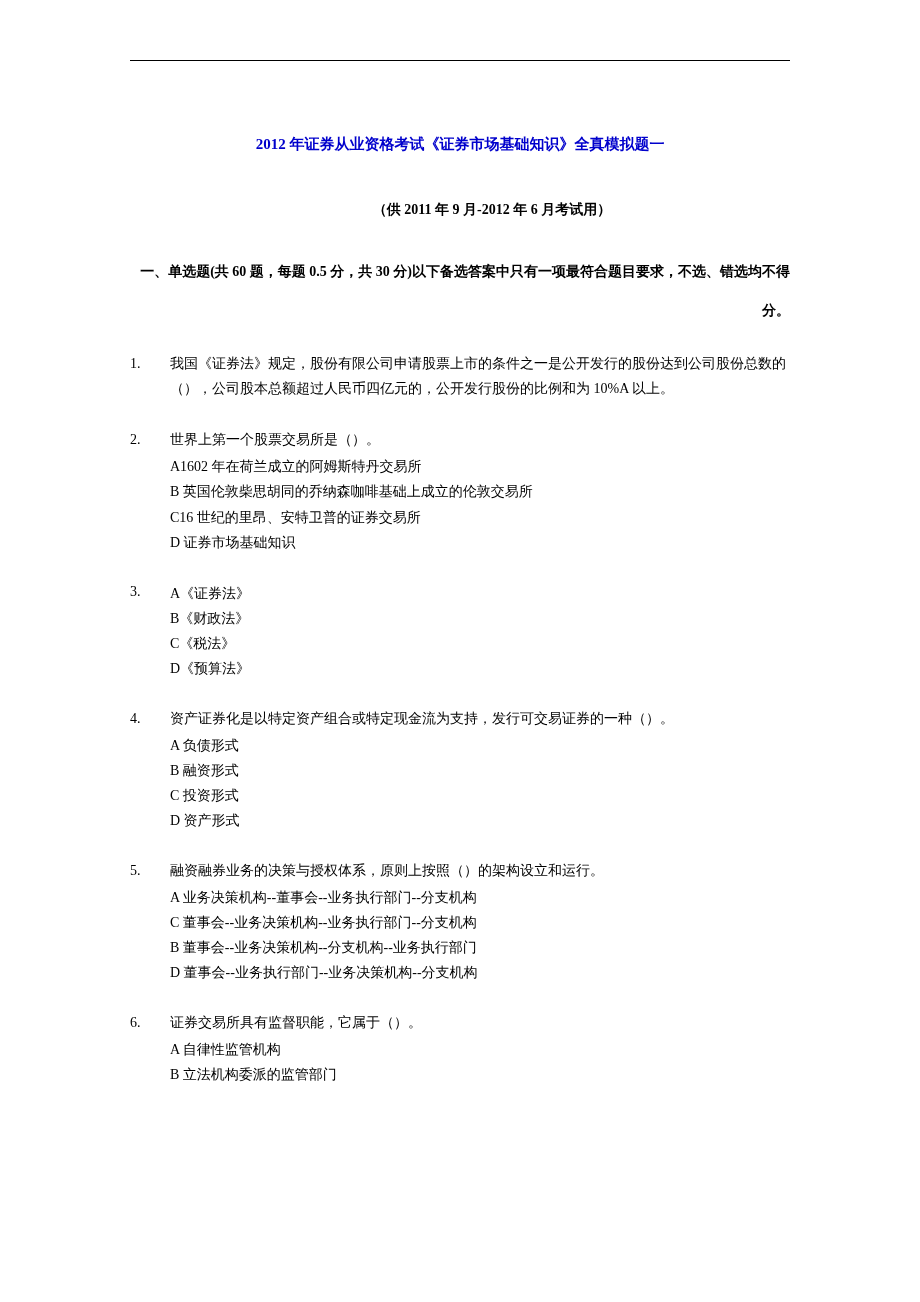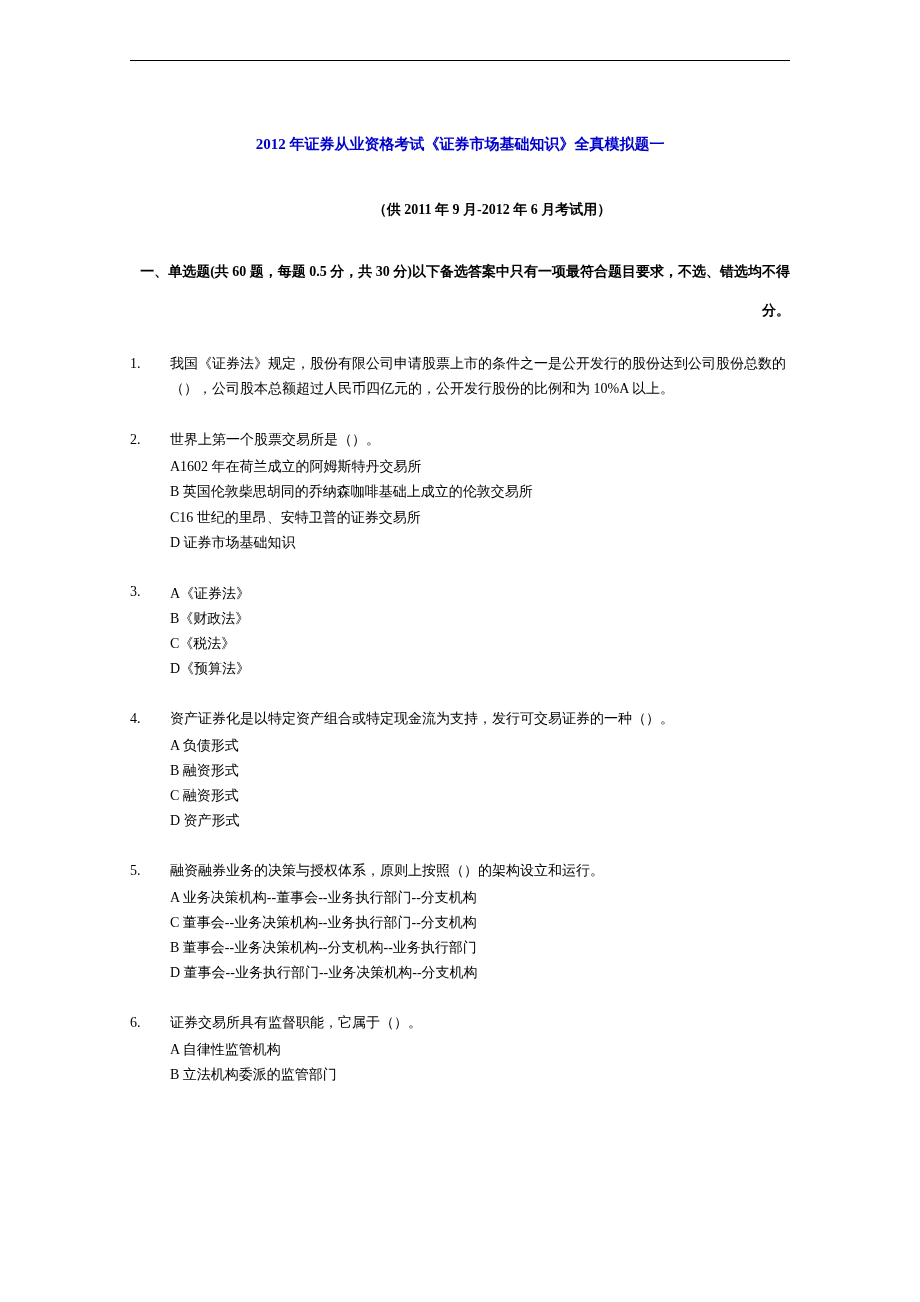--- a/index.html
+++ b/index.html
@@ -109,21 +109,21 @@
       </div>
     </div>
     <div class="question">
       <div class="q-row">
         <div class="q-num">4.</div>
         <div class="q-body">
           <div class="q-text">资产证券化是以特定资产组合或特定现金流为支持，发行可交易证券的一种（）。</div>
           <div class="q-options">
             <span class="q-option">A 负债形式</span>
             <span class="q-option">B 融资形式</span>
-            <span class="q-option">C 融资形式</span>
+            <span class="q-option">C 投资形式</span>
             <span class="q-option">D 资产形式</span>
           </div>
         </div>
       </div>
     </div>
     <div class="question">
       <div class="q-row">
         <div class="q-num">5.</div>
         <div class="q-body">
           <div class="q-text">融资融券业务的决策与授权体系，原则上按照（）的架构设立和运行。</div>

